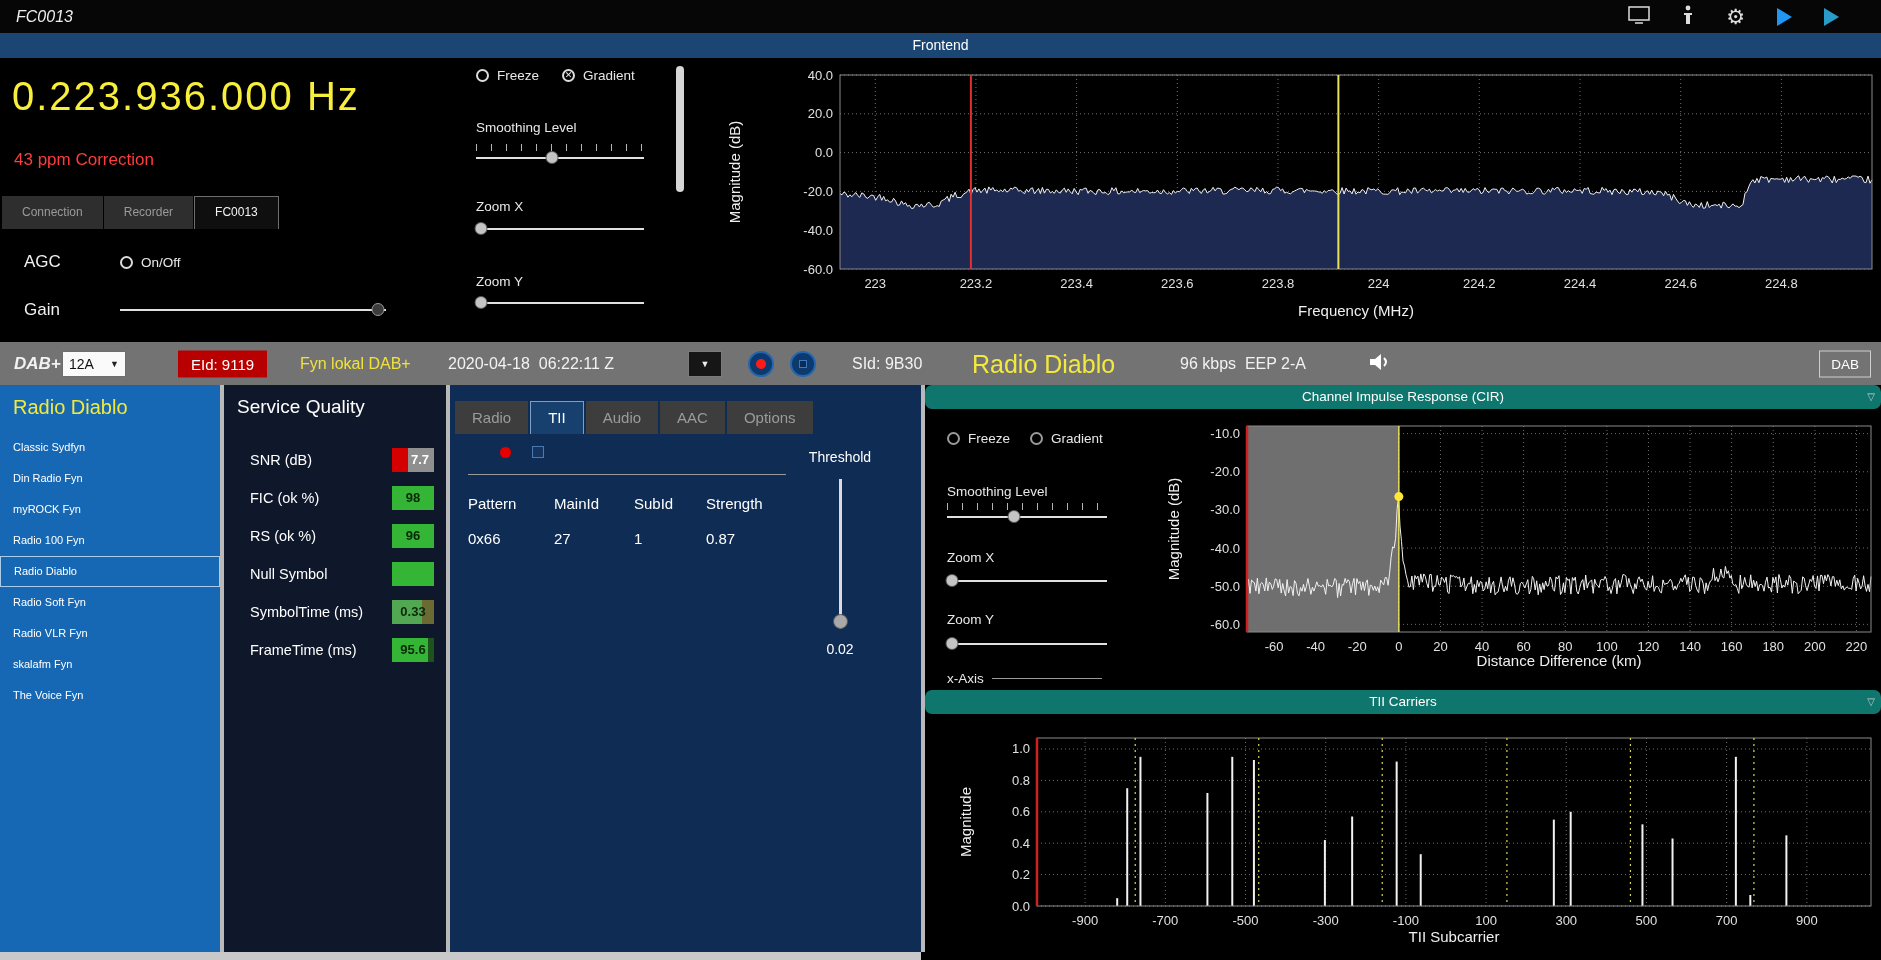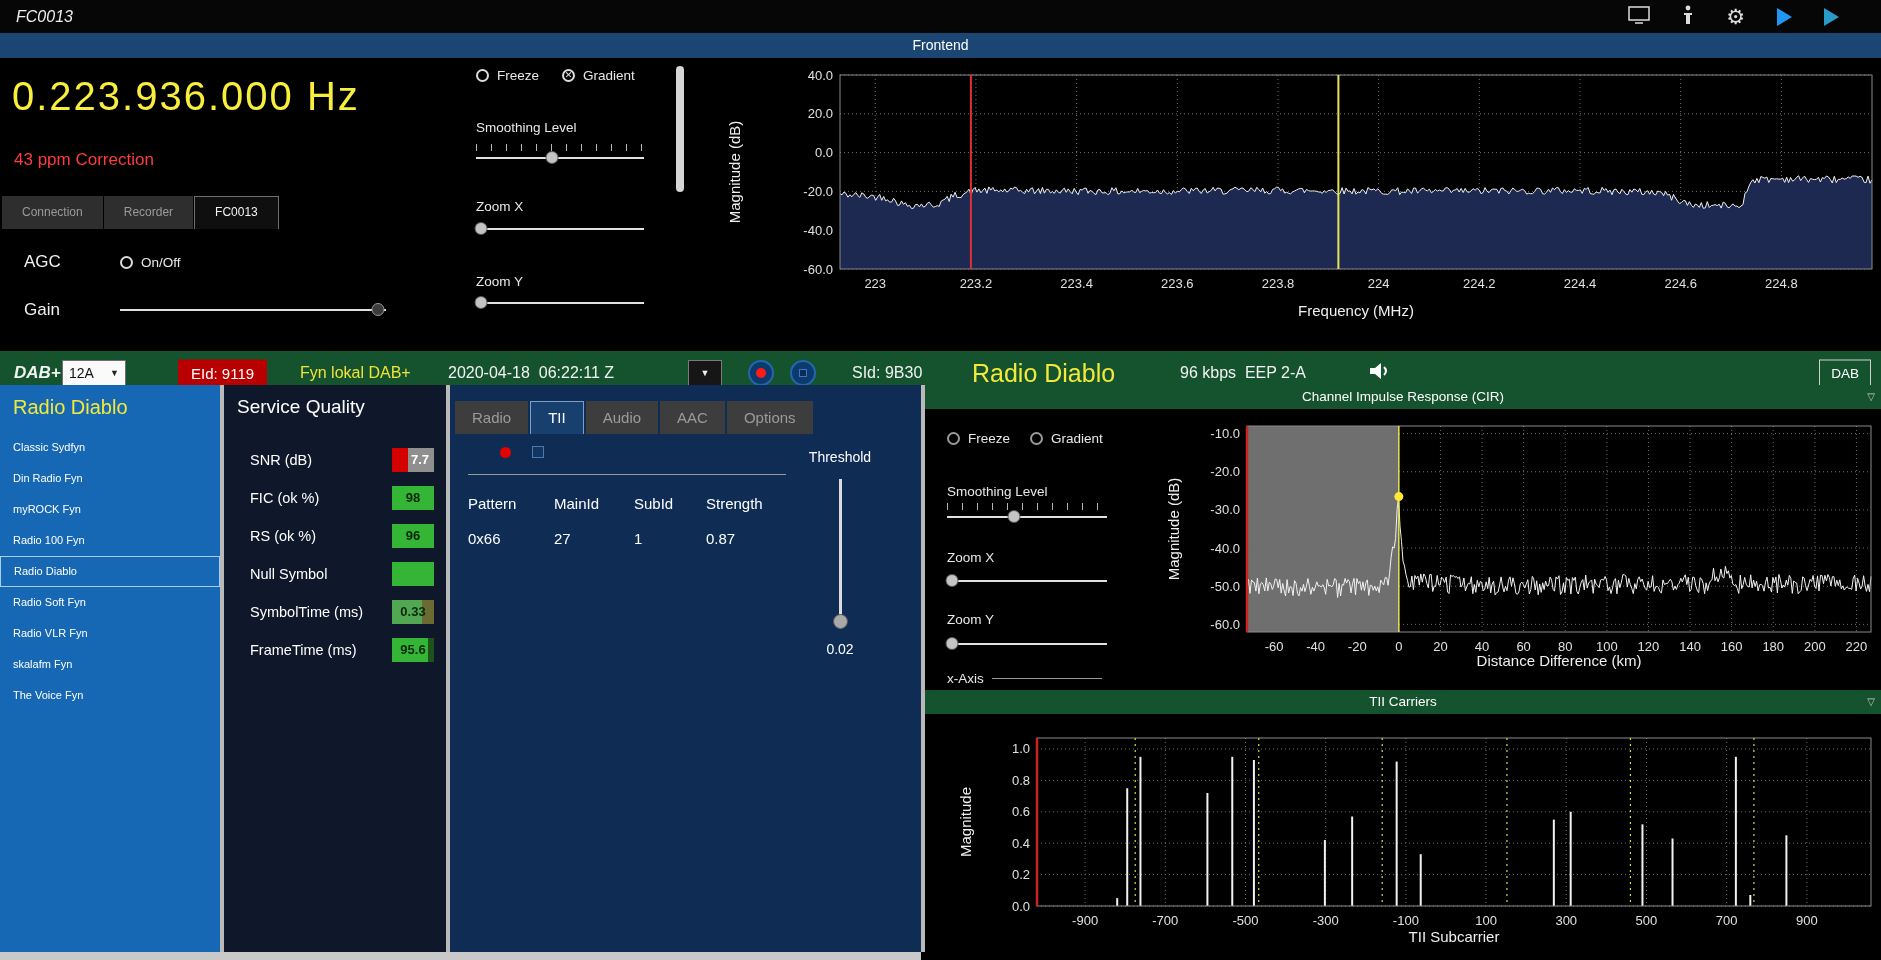--- a/index.html
+++ b/index.html
@@ -34,21 +34,21 @@
   .hslider .thumb{position:absolute;top:0;width:13px;height:13px;border-radius:50%;background:#c4c4c4;border:1px solid #555;transform:translateX(-50%);}
   .hslider.dark .thumb{background:#3c3c3c;border-color:#999;}
   .ruler{height:7px;background-image:repeating-linear-gradient(90deg,#b5b5b5 0 1px,transparent 1px 15px);}
   .fe-controls{position:absolute;left:472px;top:0;width:200px;height:100%;}
   .ctl-label{position:absolute;font-size:13.5px;color:#e8e8e8;}
   .vscroll{position:absolute;left:676px;top:8px;width:8px;height:126px;background:#d6d6d6;border-radius:4px;}
   .chart{position:absolute;}
   #chart-spectrum{left:690px;top:0;width:1191px;height:284px;}
 
   
-  .dab-bar{position:absolute;left:0;top:351px;width:100%;height:43px;background:#14532d;}
+  .dab-bar{position:absolute;left:0;top:342px;width:100%;height:43px;background:#737373;}
   .dab-bar>*{position:absolute;top:50%;transform:translateY(-50%);}
   .dab-mode{left:14px;font-style:italic;font-size:17px;font-weight:bold;color:#f2f2f2;}
   .combo{left:62px;width:64px;height:26px;background:#fafafa;border:1px solid #6e6e6e;color:#111;font-size:14px;display:flex;align-items:center;padding:0 6px;}
   .combo .arrow{margin-left:auto;font-size:9px;color:#222;}
   .eid{left:178px;background:#b80000;color:#fff;font-size:15px;padding:5px 13px;}
   .ensemble{left:300px;color:#f0e23a;font-size:16px;}
   .datetime{left:448px;color:#f2f2f2;font-size:16px;white-space:pre;}
   .mini-combo{left:688px;width:34px;height:26px;border:1px solid #7a7a7a;background:#161616;display:flex;align-items:center;justify-content:center;color:#eee;font-size:9px;}
   .rec{left:748px;width:26px;height:26px;border-radius:50%;background:#0d3a6e;border:2px solid #2466ad;}
   .rec::after{content:"";position:absolute;inset:6px;border-radius:50%;background:#ff1a1a;}
@@ -84,21 +84,21 @@
   .trow.tbody{margin-top:18px;}
   .tcell{width:86px;}
   .tcell:nth-child(2){width:80px;}
   .tcell:nth-child(3){width:72px;}
   .tcell:nth-child(4){width:90px;}
   .threshold{position:absolute;left:348px;top:64px;width:84px;text-align:center;color:#fff;font-size:14px;}
   .vslider{position:relative;width:16px;height:150px;margin:14px auto 12px;}
   .vslider .vtrack{position:absolute;left:7px;top:0;bottom:0;width:3px;background:#dcdcdc;}
   .vslider .thumb{position:absolute;left:1px;width:15px;height:15px;border-radius:50%;background:#a9a9a9;border:1px solid #555;}
   .rightcol{position:absolute;left:925px;top:0;width:956px;height:575px;}
-  .panel-header{height:24px;background:#14532d;color:#fff;font-size:13.5px;text-align:center;line-height:24px;position:relative;}
+  .panel-header{height:24px;background:#0f766e;color:#fff;font-size:13.5px;text-align:center;line-height:24px;position:relative;border-radius:7px;}
   .collapse{position:absolute;right:6px;top:0;font-size:10px;color:#ccc;line-height:24px;}
   .cir-panel{position:absolute;left:0;top:0;width:100%;height:305px;}
   .cir-body{position:absolute;left:0;top:24px;width:100%;height:281px;background:#000;}
   #chart-cir{left:240px;top:0;width:716px;height:281px;}
   .tii2-panel{position:absolute;left:0;top:305px;width:100%;height:270px;background:#000;}
   #chart-tii{left:0;top:24px;width:956px;height:246px;}
   .xaxis-lbl{position:absolute;left:22px;top:262px;font-size:13.5px;color:#e8e8e8;display:flex;align-items:center;gap:8px;}
   .xaxis-lbl .line{display:inline-block;width:110px;border-top:1px solid #9a9a9a;}
   .hscroll{position:absolute;left:0;top:567px;width:921px;height:8px;background:#c9c9c9;}
 </style>

